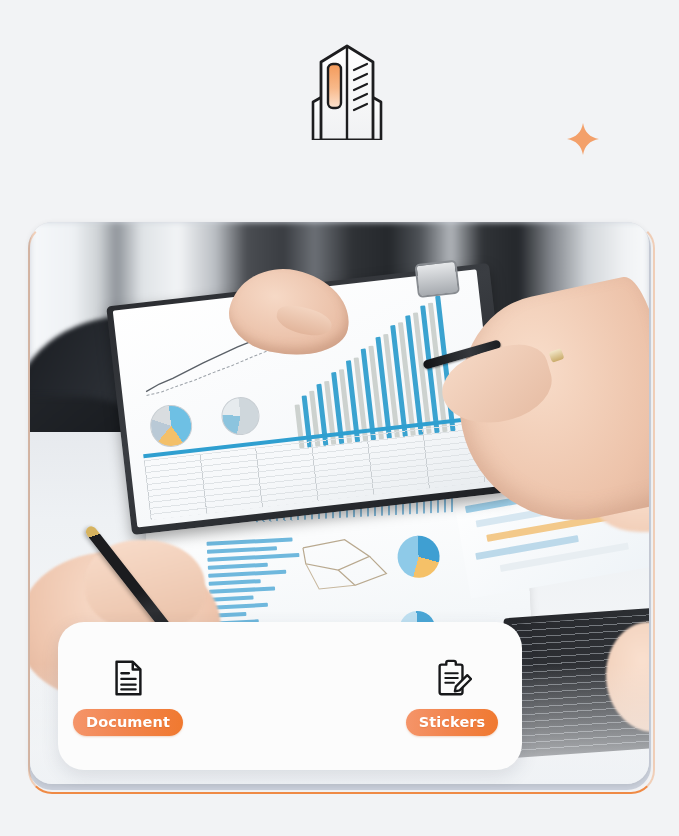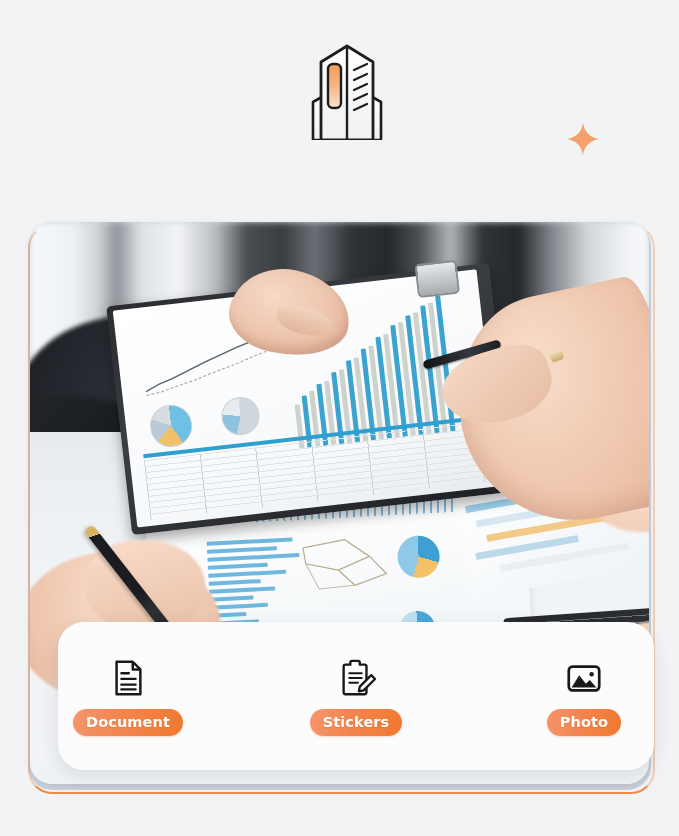--- a/index.html
+++ b/index.html
@@ -348,21 +348,21 @@
   .scene-blur-bottom {
     position: absolute; left: 0; bottom: 0; width: 619px; height: 120px;
     background: linear-gradient(180deg, rgba(255,255,255,0) 0%, rgba(245,247,249,0.55) 70%, rgba(240,243,246,0.85) 100%);
   }
 
   
   .badges-card {
     position: absolute;
     left: 58px;
     top: 622px;
-    width: 596px;
+    width: 464px;
     height: 148px;
     background: #fcfcfc;
     border-radius: 26px;
     box-shadow: 0 6px 18px rgba(60,70,90,0.13);
     z-index: 6;
     display: flex;
     align-items: center;
     justify-content: space-between;
     padding: 0 18px;
     box-sizing: border-box;
@@ -578,28 +578,18 @@
           <path d="M10 7 h5 v-2 a2 2 0 0 1 2-2 h6 a2 2 0 0 1 2 2 v2 h5 a2 2 0 0 1 2 2 v27 a2 2 0 0 1 -2 2 H10 a2 2 0 0 1 -2 -2 V9 a2 2 0 0 1 2 -2 Z" fill="none" stroke="#17181a" stroke-width="2.5" stroke-linejoin="round"></path>
           <line x1="14" y1="16" x2="27" y2="16" stroke="#17181a" stroke-width="2.2" stroke-linecap="round"></line>
           <line x1="14" y1="21" x2="27" y2="21" stroke="#17181a" stroke-width="2.2" stroke-linecap="round"></line>
           <line x1="14" y1="26" x2="23" y2="26" stroke="#17181a" stroke-width="2.2" stroke-linecap="round"></line>
           <path d="M37 18 l4 4 -12 12 -5 1 1 -5 Z" fill="#fcfcfc" stroke="#17181a" stroke-width="2.4" stroke-linejoin="round"></path>
         </svg>
       </span>
       <span class="badge-label">Stickers</span>
     </div>
 
-    <div class="badge">
-      <span class="badge-icon">
-        <svg viewBox="0 0 42 42" width="40" height="40">
-          <rect x="5" y="9" width="32" height="25" rx="4" fill="none" stroke="#17181a" stroke-width="2.8"></rect>
-          <circle cx="29" cy="17" r="2.3" fill="#17181a"></circle>
-          <path d="M8 31 L16 18 L23 27 L27 23 L34 31 Z" fill="#17181a"></path>
-        </svg>
-      </span>
-      <span class="badge-label">Photo</span>
-    </div>
 
 
 
   </div>
 
 </div>
 
 </body></html>

